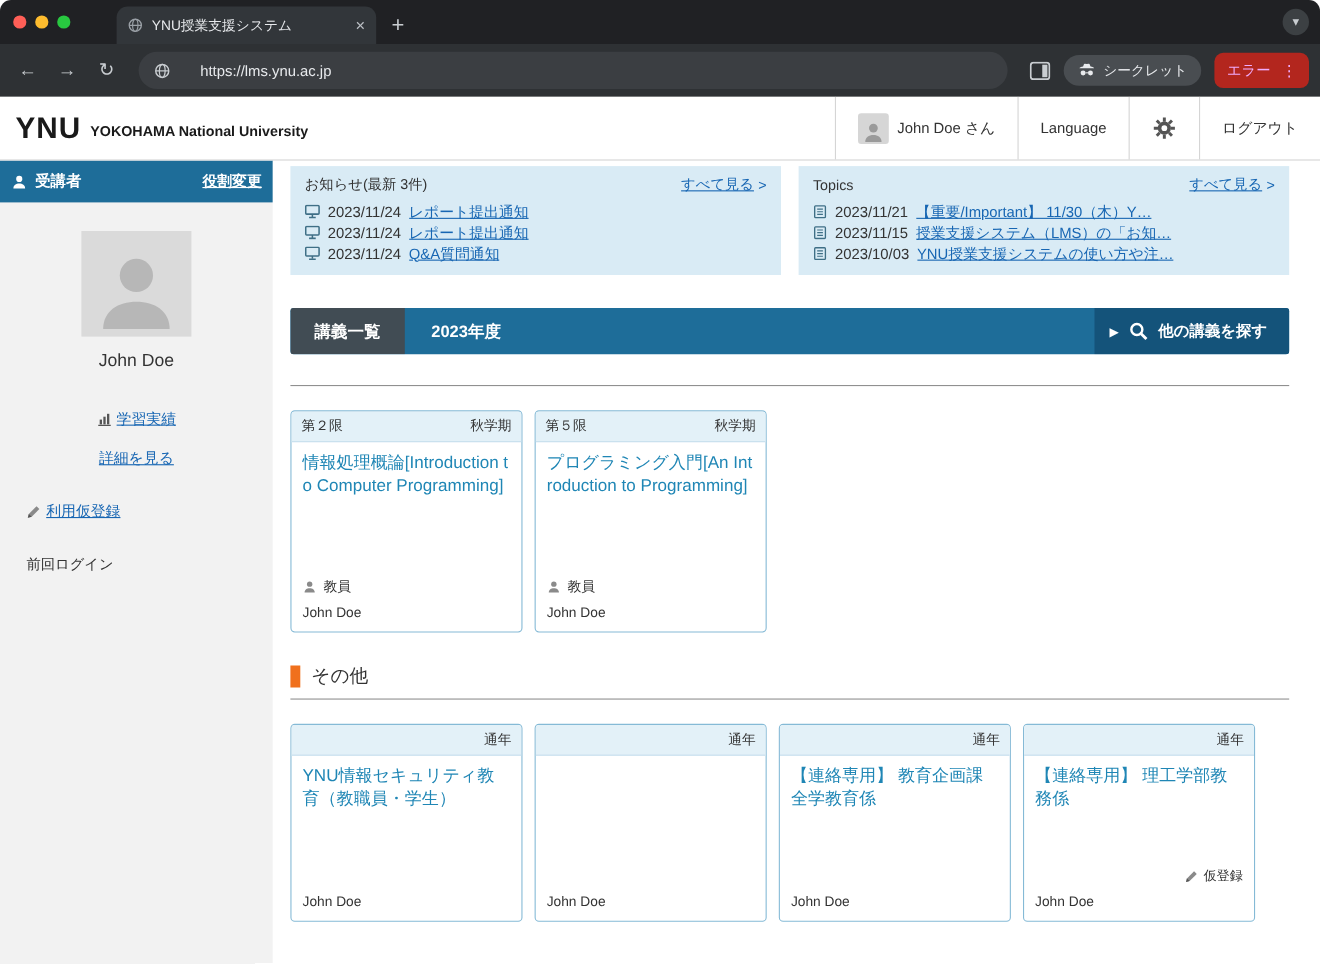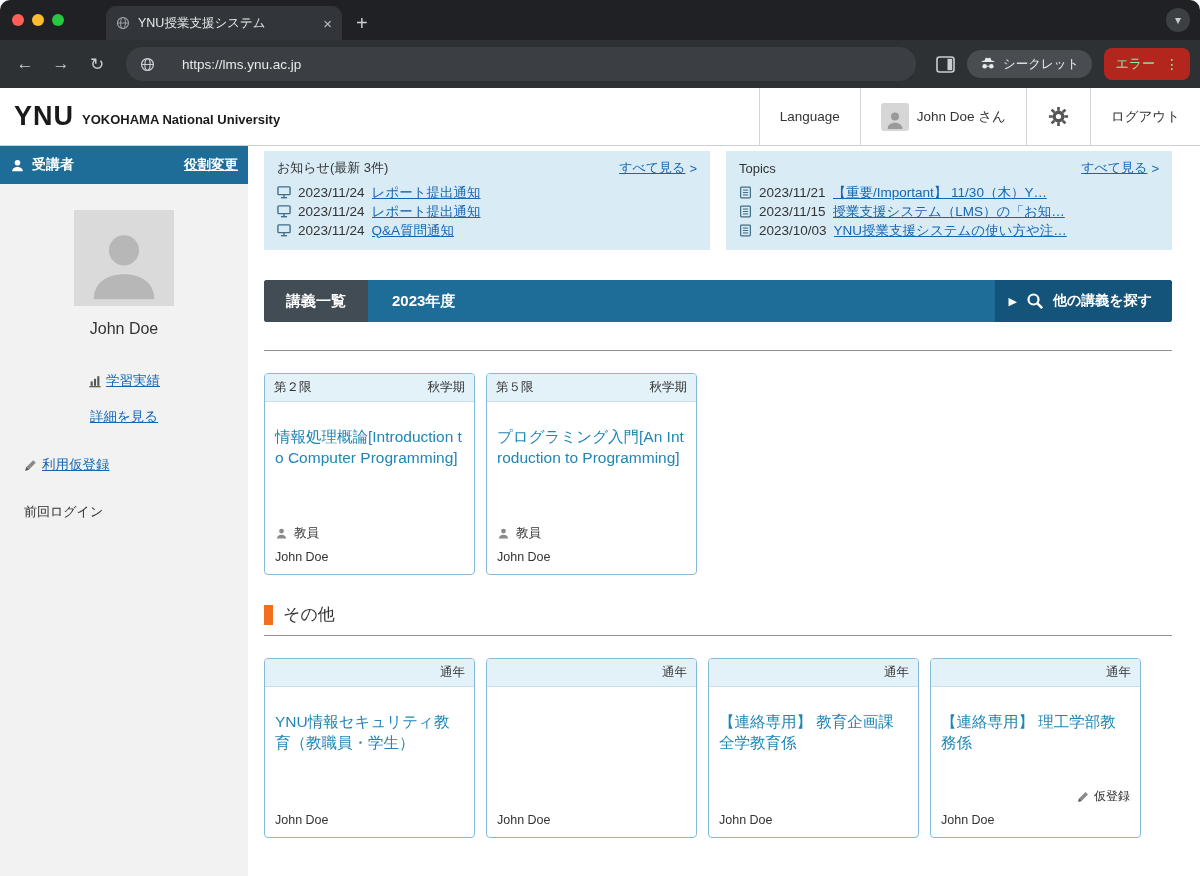--- a/index.html
+++ b/index.html
@@ -16,21 +16,21 @@
   .tabclose { color:#bdc1c6; font-size:15px; cursor:pointer; }
   .newtab { color:#c9cdd1; font-size:20px; height:34px; display:flex; align-items:center; padding:0 14px; cursor:pointer; }
   .win-chevron { position:absolute; right:10px; top:8px; width:24px; height:24px; border-radius:50%; background:#3c4043; color:#c9cdd1; font-size:12px; display:flex; align-items:center; justify-content:center; cursor:pointer; }
 
   .toolbar { height:48px; background:#2e3134; display:flex; align-items:center; padding:0 10px; gap:6px; flex:none; }
   .navbtn { width:30px; height:30px; border-radius:50%; color:#c9cdd1; font-size:17px; display:flex; align-items:center; justify-content:center; cursor:pointer; }
   .omnibox { flex:1; height:34px; background:#3b3e42; border-radius:17px; display:flex; align-items:center; padding:0 14px; gap:27px; margin:0 8px; }
   .omnibox .url { color:#e8eaed; font-size:13.5px; }
   .sidepanel-btn { padding:0 6px; cursor:pointer; display:flex; align-items:center; }
   .incog-pill { height:28px; background:#494d51; border-radius:14px; display:flex; align-items:center; gap:7px; padding:0 13px; color:#e8eaed; font-size:12.5px; cursor:default; }
-  .error-pill { height:32px; background:#b3261e; border-radius:8px; display:flex; align-items:center; gap:10px; padding:0 11px; color:#86efac; font-size:13px; margin-left:6px; cursor:pointer; }
+  .error-pill { height:32px; background:#b3261e; border-radius:8px; display:flex; align-items:center; gap:10px; padding:0 11px; color:#f0abfc; font-size:13px; margin-left:6px; cursor:pointer; }
   .error-pill .dots { font-size:14px; }
 
   
   .page { flex:1; display:flex; flex-direction:column; background:#fff; overflow:hidden; }
   .site-header { height:58px; border-bottom:1px solid #cfcfcf; display:flex; align-items:stretch; flex:none; }
   .logo { display:flex; align-items:center; padding-left:14px; gap:8px; flex:1; }
   .logo .ynu { font-size:27px; font-weight:bold; color:#1a1a1a; letter-spacing:1px; }
   .logo .sub { font-size:13px; font-weight:bold; color:#1a1a1a; margin-top:6px; }
   .hcell { border-left:1px solid #d5d5d5; display:flex; align-items:center; justify-content:center; padding:0 20px; font-size:13.5px; color:#333; gap:8px; cursor:pointer; }
   .avatar-sm { width:28px; height:28px; background:#d6d6d6; border-radius:3px; display:flex; align-items:flex-end; justify-content:center; overflow:hidden; }
@@ -69,21 +69,21 @@
   .cb-right .play { color:#fff; font-size:11px; }
   .cb-right .lbl { color:#fff; font-weight:bold; font-size:14px; }
 
   .sect { margin-top:28px; }
   .sect-head { display:flex; align-items:center; gap:10px; }
   .sect-accent { width:9px; height:20px; background:#f0701d; flex:none; }
   .sect-title { font-size:17px; color:#333; }
   .sect hr { border:none; border-top:1px solid #909090; margin-top:9px; }
 
   .cards { display:flex; gap:11px; margin-top:22px; }
-  .card { width:211px; border:1px solid #85bad6; border-radius:4px; background:#fff; display:flex; flex-direction:column; overflow:hidden;gap:16px; }
+  .card { width:211px; border:1px solid #85bad6; border-radius:4px; background:#fff; display:flex; flex-direction:column; overflow:hidden; }
   .card.h1 { height:202px; } .card.h2 { height:180px; }
   .card-head { background:#e3f1f8; border-bottom:1px solid #c7dfed; padding:5px 9px; display:flex; font-size:12.5px; color:#333; flex:none; }
   .card-head .term { margin-left:auto; }
   .card-body { padding:9px 10px 10px; flex:1; display:flex; flex-direction:column; }
   .card-title { color:#1f86b5; font-size:15.5px; line-height:1.35; word-break:break-all; cursor:pointer; text-decoration:none; }
   .card-bottom { margin-top:auto; }
   .trow { display:flex; align-items:center; gap:6px; font-size:12.5px; color:#333; }
   .tname { font-size:12.5px; color:#333; margin-top:8px; }
   .badge-row { display:flex; justify-content:flex-end; align-items:center; gap:4px; font-size:12px; color:#333; margin-bottom:8px; }
   svg { flex:none; display:block; }
@@ -146,30 +146,30 @@
   </div>
 
   <div class="page">
 
     <div class="site-header">
       <div class="logo">
         <span class="ynu">YNU</span>
         <span class="sub">YOKOHAMA National University</span>
       </div>
       <div class="hcell">
-        <span>Language</span>
-      </div>
-      <div class="hcell">
         <span class="avatar-sm">
           <svg width="22" height="22" viewBox="0 0 16 16">
               <circle cx="8" cy="5.4" r="2.9" fill="#9a9a9a"></circle>
               <path d="M2.6 14.6c0-3 2.4-4.6 5.4-4.6s5.4 1.6 5.4 4.6z" fill="#9a9a9a"></path>
             </svg>
         </span>
         <span>John Doe さん</span>
+      </div>
+      <div class="hcell">
+        <span>Language</span>
       </div>
       <div class="hcell">
         <svg width="23" height="23" viewBox="0 0 24 24">
             <g stroke="#555" stroke-width="2.8">
               <line x1="12" y1="2" x2="12" y2="6"></line>
               <line x1="12" y1="18" x2="12" y2="22"></line>
               <line x1="2" y1="12" x2="6" y2="12"></line>
               <line x1="18" y1="12" x2="22" y2="12"></line>
               <line x1="4.8" y1="4.8" x2="7.6" y2="7.6"></line>
               <line x1="16.4" y1="16.4" x2="19.2" y2="19.2"></line>

